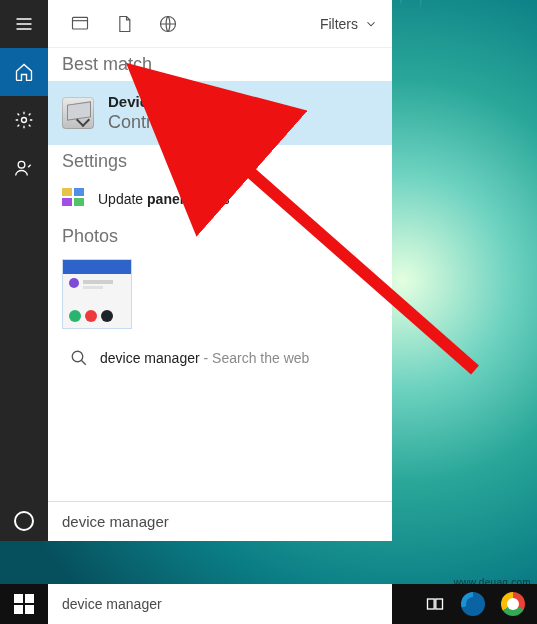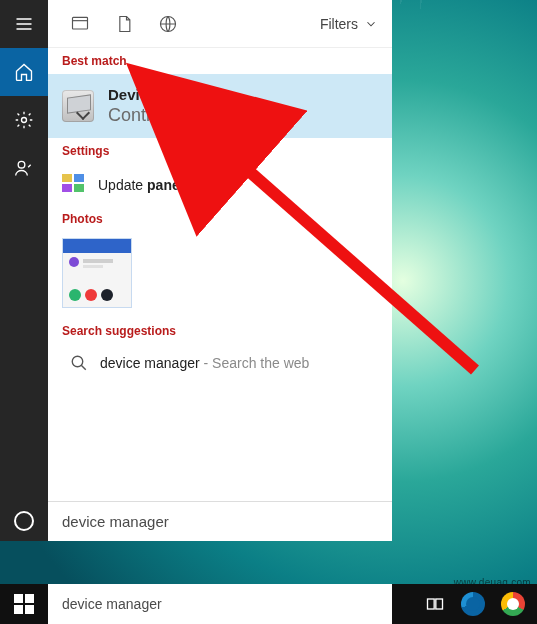--- a/index.html
+++ b/index.html
@@ -72,21 +72,21 @@
   .filters{ color:#444; font-size:14px; display:flex; align-items:center; gap:6px; cursor:pointer;}
   .filters svg{width:14px;height:14px;stroke:#444;fill:none;stroke-width:1.8;}
 
   .incomplete{
     display:flex; align-items:center; gap:10px;
     padding:12px 14px; color:#777;
   }
   .incomplete svg{width:18px;height:18px;stroke:#9a9a9a;fill:none;stroke-width:1.8;}
 
   .section-h{
-    padding:6px 14px 6px; font-weight:700; color:#b91c1c; font-size:12px;
+    padding:6px 14px 6px; font-weight:400; color:#737373; font-size:18px;
   }
 
   .best{
     display:flex; align-items:center; gap:14px;
     padding:12px 14px;
     background:#cde8f6;
   }
   .best .ico{
     width:32px;height:32px;border-radius:4px;
     background:linear-gradient(#e9e9e9,#bfbfbf);
@@ -278,21 +278,20 @@
         <div class="line"></div>
         <div class="line2"></div>
       <div class="dots">
           <div class="dot d1"></div>
           <div class="dot d2"></div>
           <div class="dot d3"></div>
         </div>
     </div>
   </div>
 
-  <div class="section-h">Search suggestions</div>
 
   <div class="suggestion">
     <svg viewBox="0 0 24 24">
         <circle cx="10" cy="10" r="7"></circle>
         <path d="M21 21l-6-6"></path>
       </svg>
     <div>
       <span class="q">device manager</span><span class="hint"> - Search the web</span>
     </div>
   </div>

